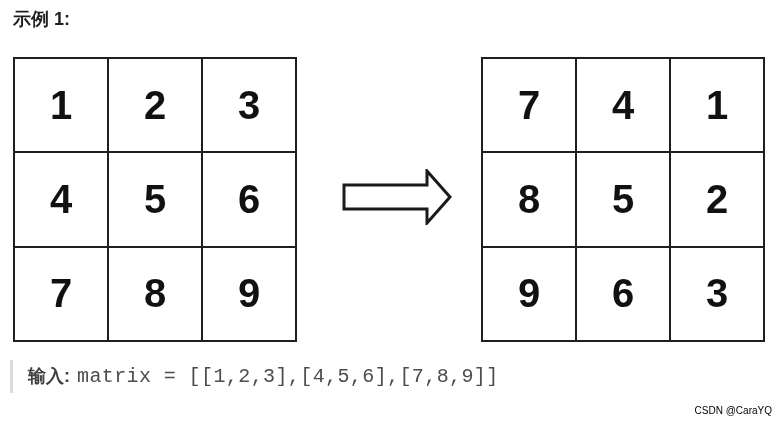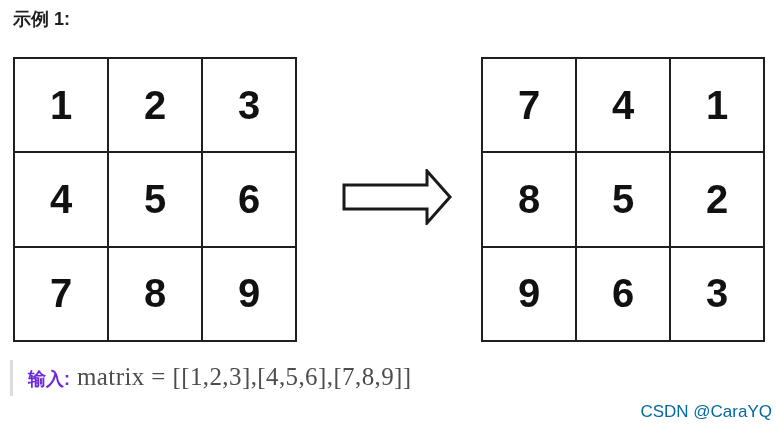--- a/index.html
+++ b/index.html
@@ -57,35 +57,35 @@
     border-left: 3px solid #dcdcdc;
     padding: 2px 0 2px 15px;
   }
   .io-line {
     line-height: 29px;
     white-space: nowrap;
   }
   .io-label {
     font-size: 18px;
     font-weight: bold;
-    color: #6d28d9;
+    color: #404040;
   }
   .io-code {
-    font-family: Liberation Serif, serif;
-    font-size: 25px;
+    font-family: Liberation Mono, monospace;
+    font-size: 20px;
     letter-spacing: 0.4px;
     color: #4d4d4d;
     margin-left: 7px;
   }
   .watermark {
     position: absolute;
     right: 4px;
-    bottom: 7px;
-    font-size: 17px;
-    color: #0369a1;
+    bottom: 13px;
+    font-size: 10px;
+    color: #000000;
   }
 </style>
 </head>
 <body>
 
 <div class="page">
 
   <div class="example-title">示例 1:</div>
 
   <div class="matrix-grid before">

